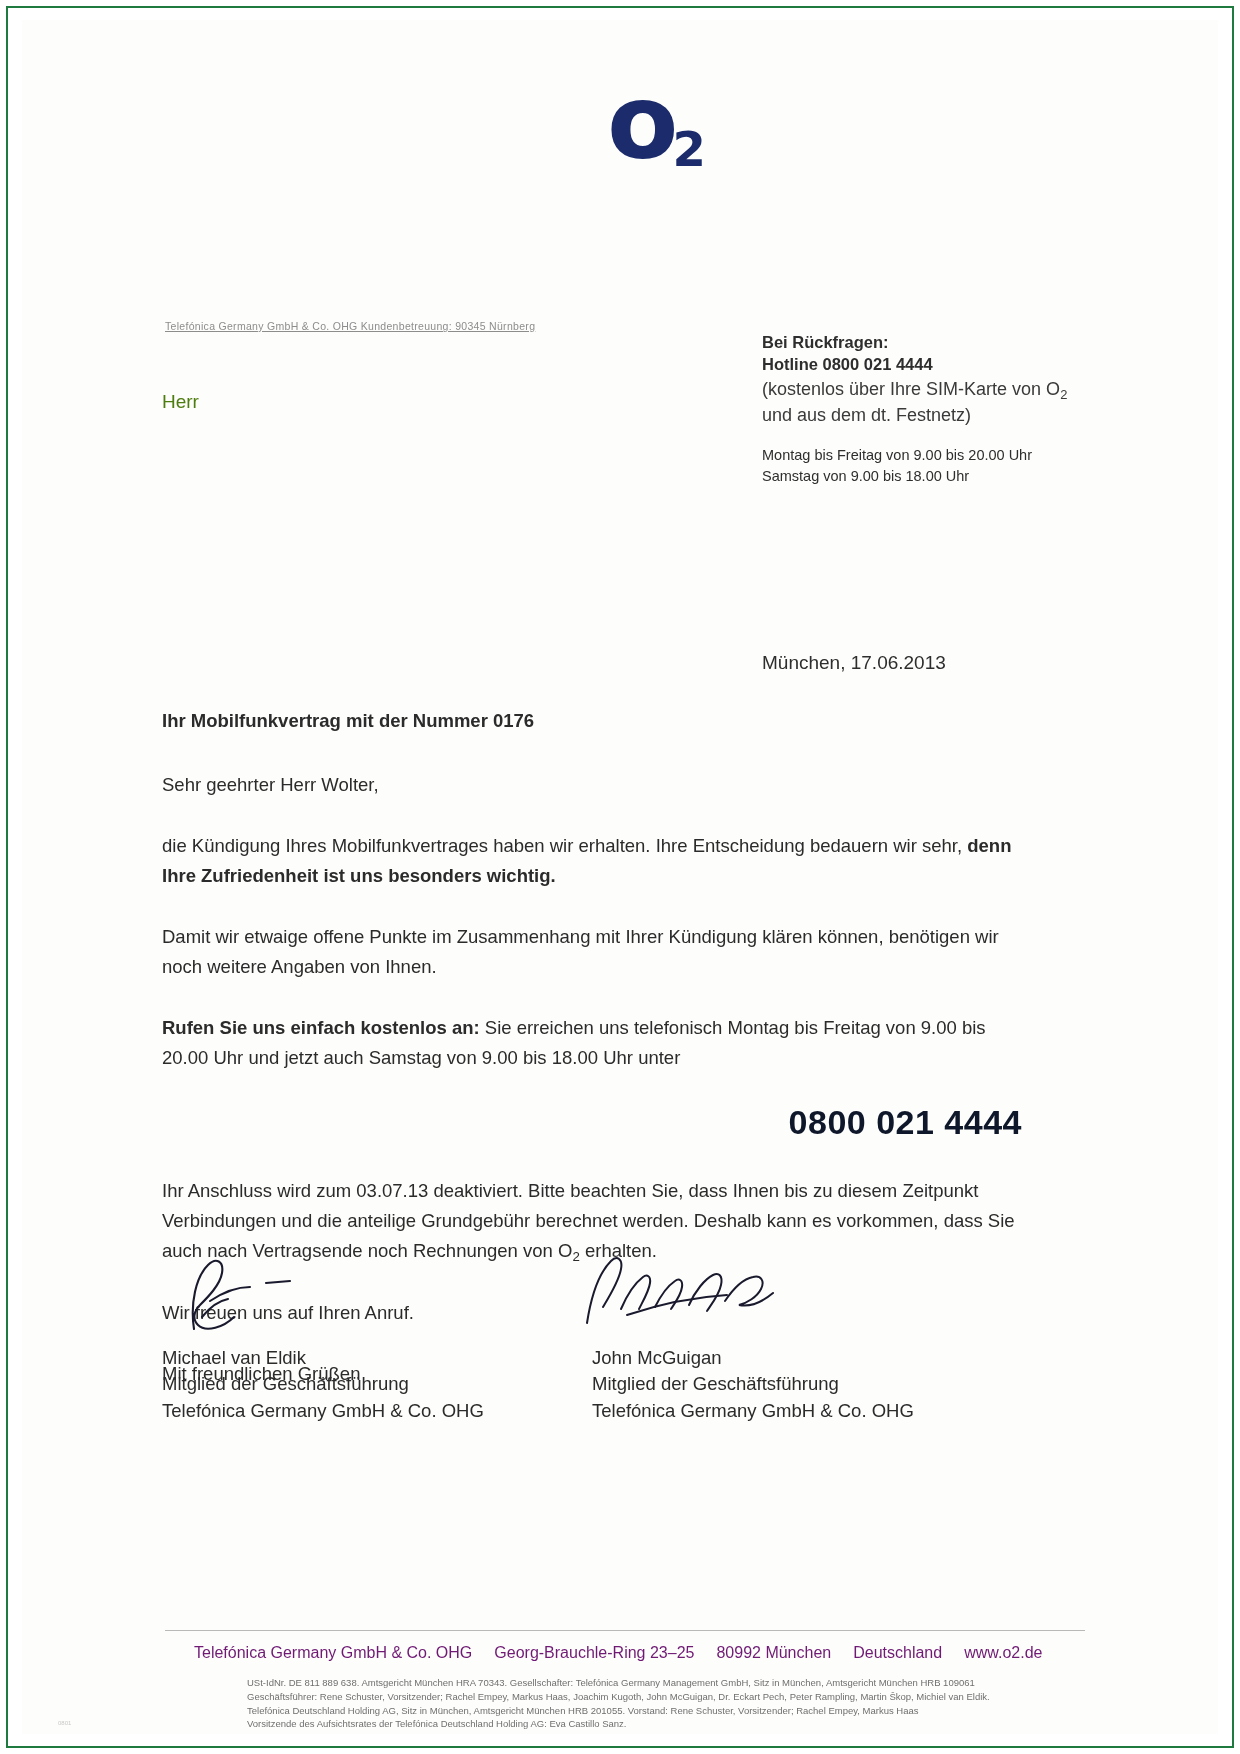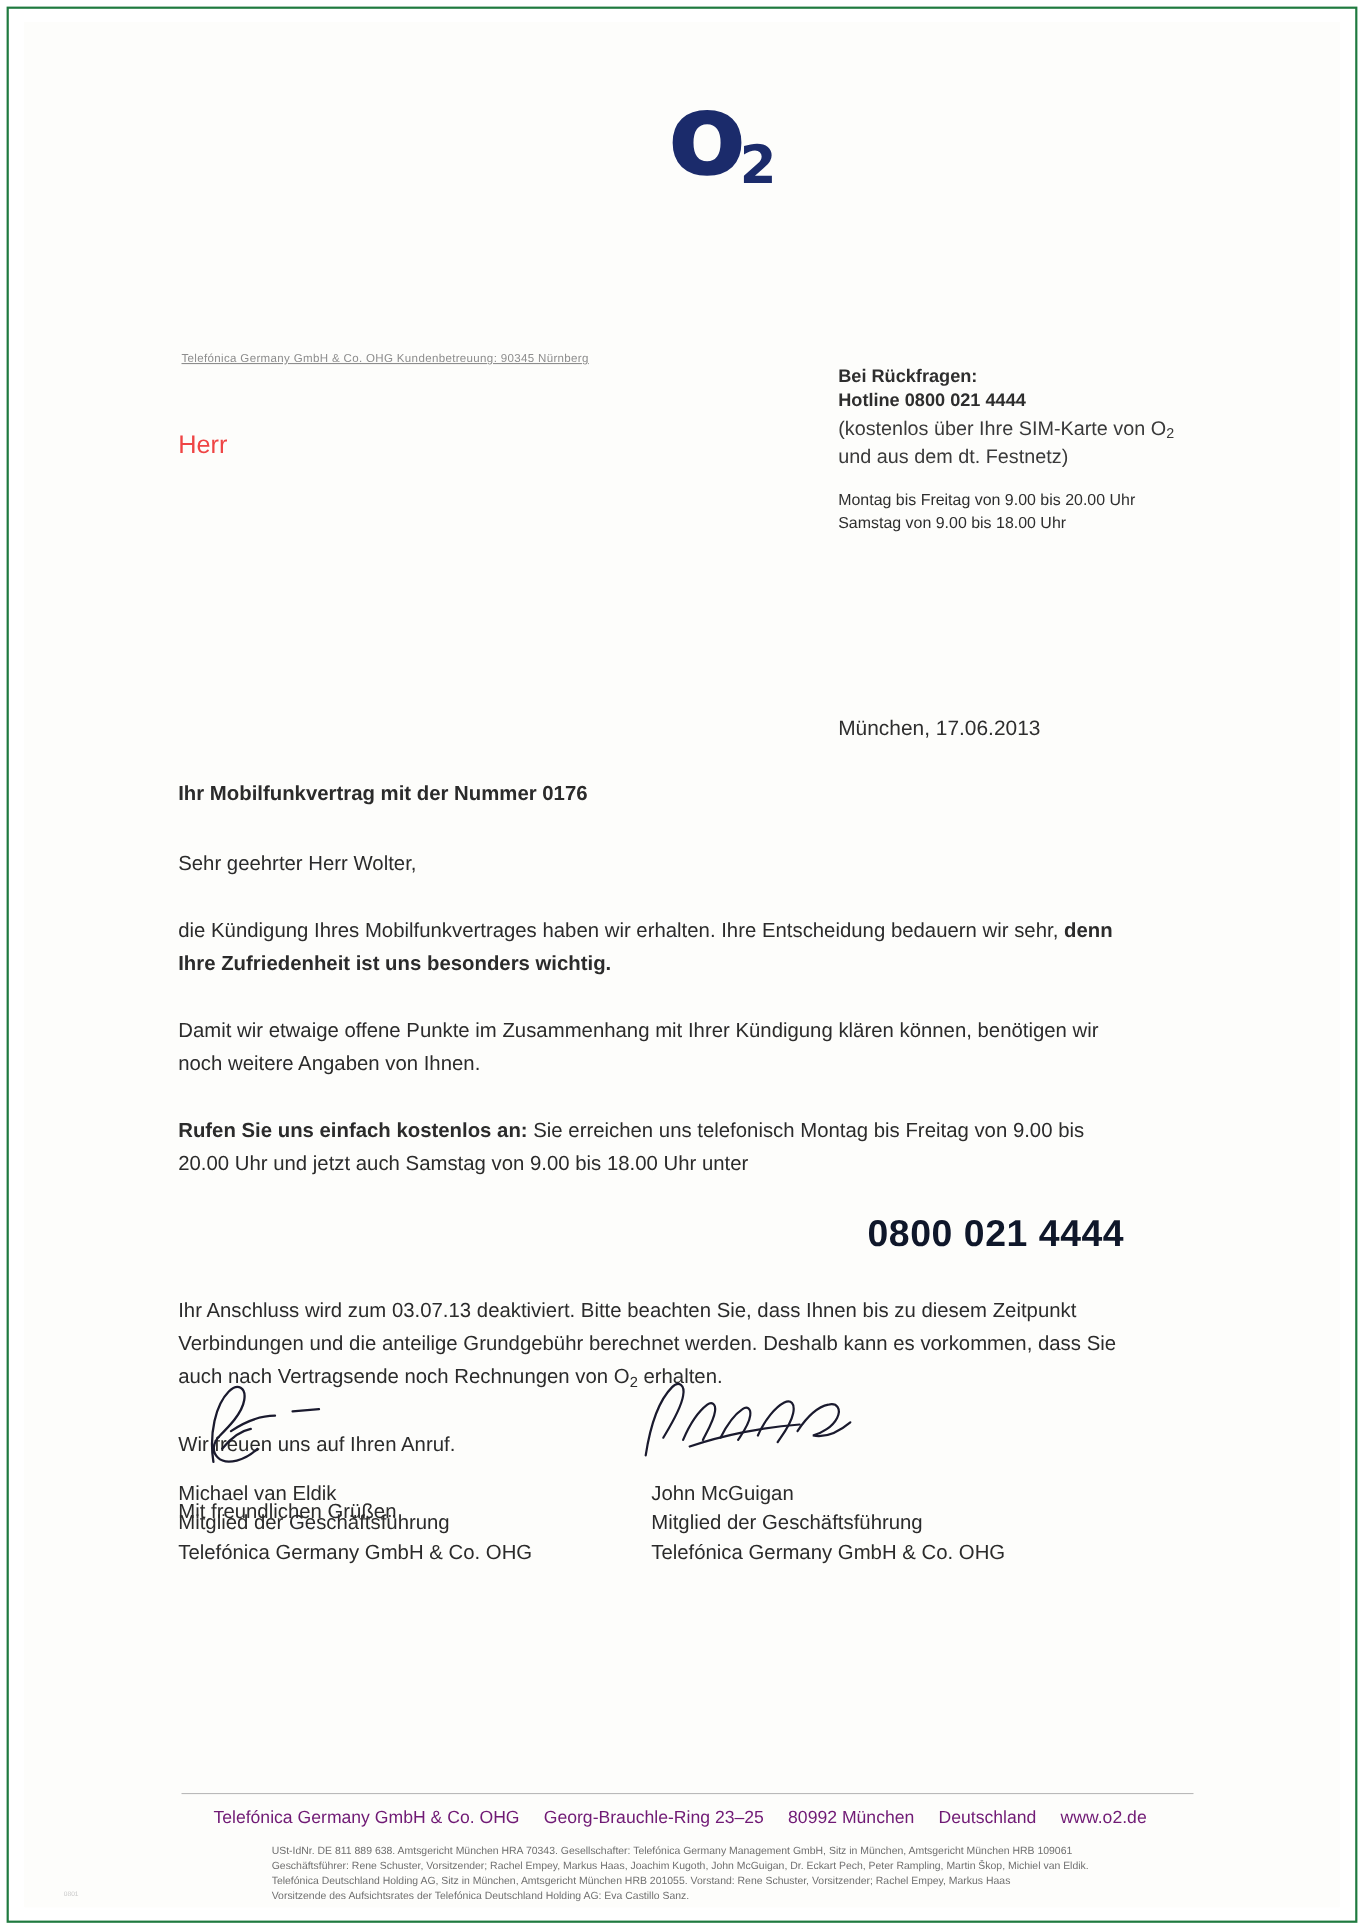--- a/index.html
+++ b/index.html
@@ -72,22 +72,22 @@
     color: #8d8d8d;
     letter-spacing: 0.3px;
     white-space: nowrap;
     text-decoration: underline;
   }
 
   .addressee {
     position: absolute;
     left: 140px;
     top: 371px;
-    font-size: 23px;
-    color: #ef4444;
+    font-size: 19px;
+    color: #4d7c0f;
   }
 
   
   .contact {
     position: absolute;
     left: 740px;
     top: 313px;
     width: 330px;
     color: #2e2e2e;
   }

